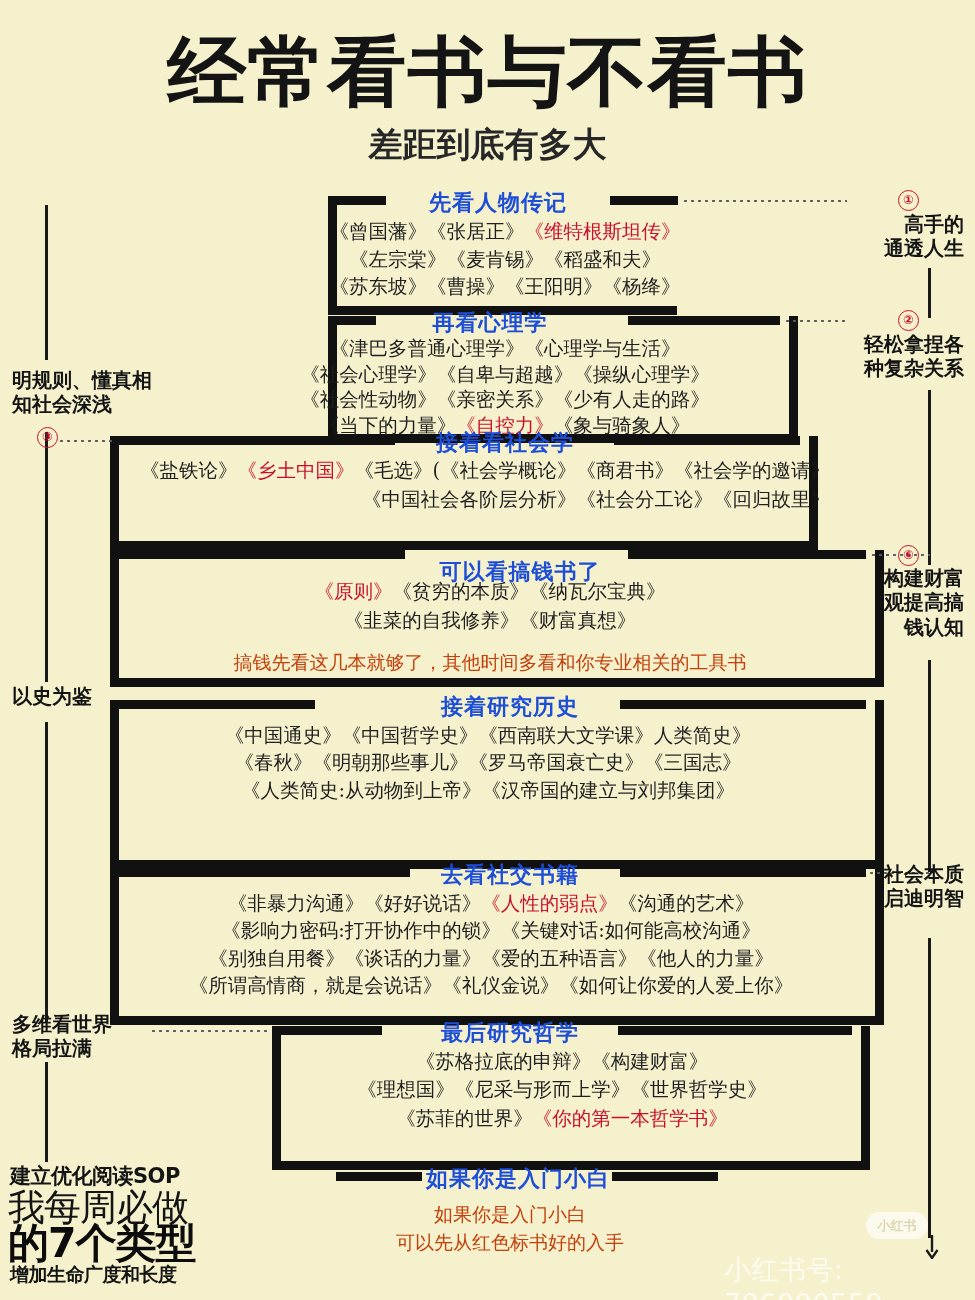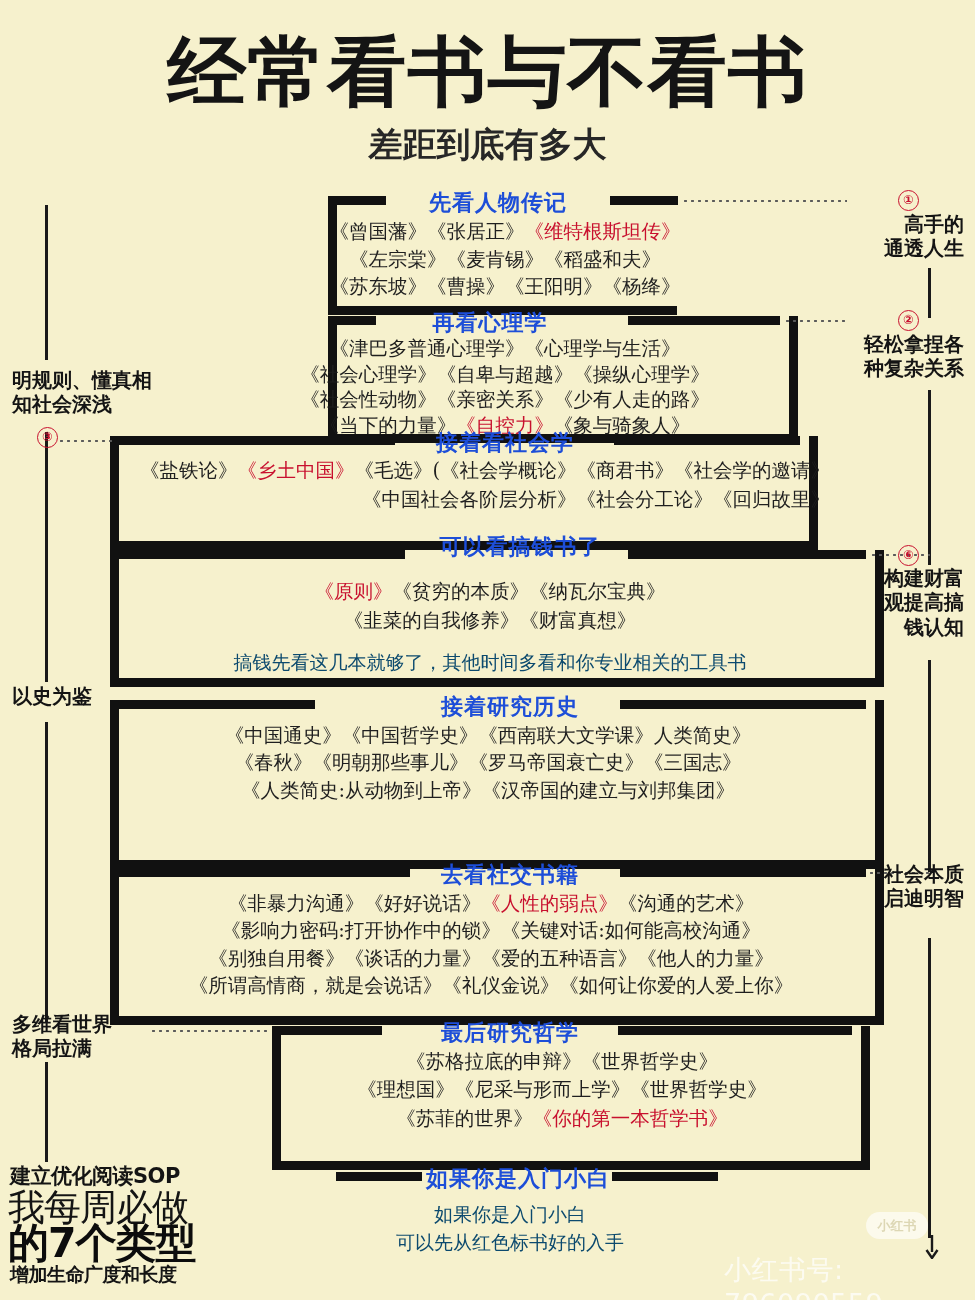--- a/index.html
+++ b/index.html
@@ -53,21 +53,21 @@
     font-family:"DejaVu Serif","Liberation Serif",serif;
     font-size:19.5px;line-height:1.42;color:#1f1f1f;
   }
   .books div{white-space:nowrap;}
   .books.wrap div{white-space:normal;text-align:right;}
   .rd{color:#c8102e;}
 
   
   .note{
     position:absolute;text-align:center;
-    font-size:19px;line-height:1.5;color:#0c4a6e;
+    font-size:19px;line-height:1.5;color:#c2410c;
     font-family:"DejaVu Sans","Liberation Sans",sans-serif;
   }
 
   
   .ann{
     position:absolute;font-weight:bold;font-size:20px;line-height:1.22;
     color:#141414;white-space:pre-line;
     font-family:"DejaVu Sans","Liberation Sans",sans-serif;
   }
   .ann.r{text-align:right;}
@@ -149,21 +149,21 @@
   <div class="dots" style="left:58px;top:439px;width:54px;"></div>
   <div class="sec-head" style="left:395px;top:428px;width:220px;">接着看社会学</div>
   <div class="books wrap" id="books-2" style="left:130px;top:456px;width:700px;text-align:center;line-height:1.5;">
       <div><span>《盐铁论》</span><span class="rd">《乡土中国》</span><span>《毛选》(《社会学概论》《商君书》《社会学的邀请》《中国社会各阶层分析》《社会分工论》《回归故里》</span></div>
     </div>
 
   <div class="frame no-t" style="left:110px;top:550px;width:756px;height:128px;"></div>
   <div class="stub" style="left:110px;top:550px;width:295px;"></div>
   <div class="stub" style="left:628px;top:550px;width:238px;"></div>
   <div class="dots" style="left:870px;top:553px;width:60px;"></div>
-  <div class="sec-head" style="left:405px;top:532px;width:230px;">可以看搞钱书了</div>
+  <div class="sec-head" style="left:405px;top:557px;width:230px;">可以看搞钱书了</div>
   <div class="books" id="books-3" style="left:150px;top:578px;width:680px;line-height:1.48;">
       <div><span class="rd">《原则》</span><span>《贫穷的本质》《纳瓦尔宝典》</span></div>
       <div><span>《韭菜的自我修养》《财富真想》</span></div>
     </div>
   <div class="note" style="left:140px;top:648px;width:700px;">搞钱先看这几本就够了，其他时间多看和你专业相关的工具书</div>
 
   <div class="frame no-t" style="left:110px;top:700px;width:756px;height:160px;"></div>
   <div class="stub" style="left:110px;top:700px;width:205px;"></div>
   <div class="stub" style="left:620px;top:700px;width:246px;"></div>
   <div class="sec-head" style="left:400px;top:692px;width:220px;">接着研究历史</div>
@@ -184,21 +184,21 @@
       <div><span>《别独自用餐》《谈话的力量》《爱的五种语言》《他人的力量》</span></div>
       <div><span>《所谓高情商，就是会说话》《礼仪金说》《如何让你爱的人爱上你》</span></div>
     </div>
 
   <div class="frame no-t" style="left:272px;top:1026px;width:580px;height:135px;"></div>
   <div class="stub" style="left:272px;top:1026px;width:110px;"></div>
   <div class="stub" style="left:618px;top:1026px;width:234px;"></div>
   <div class="dots" style="left:150px;top:1029px;width:118px;"></div>
   <div class="sec-head" style="left:400px;top:1018px;width:220px;">最后研究哲学</div>
   <div class="books" id="books-6" style="left:272px;top:1048px;width:580px;line-height:1.45;">
-      <div><span>《苏格拉底的申辩》《世界哲学史》</span></div>
+      <div><span>《苏格拉底的申辩》《构建财富》</span></div>
       <div><span>《理想国》《尼采与形而上学》《世界哲学史》</span></div>
       <div><span>《苏菲的世界》</span><span class="rd">《你的第一本哲学书》</span></div>
     </div>
 
   <div class="stub" style="left:336px;top:1172px;width:86px;"></div>
   <div class="stub" style="left:612px;top:1172px;width:106px;"></div>
   <div class="sec-head" style="left:420px;top:1164px;width:196px;">如果你是入门小白</div>
   <div class="note" style="left:280px;top:1200px;width:460px;">如果你是入门小白</div>
   <div class="note" style="left:280px;top:1228px;width:460px;">可以先从红色标书好的入手</div>
 

